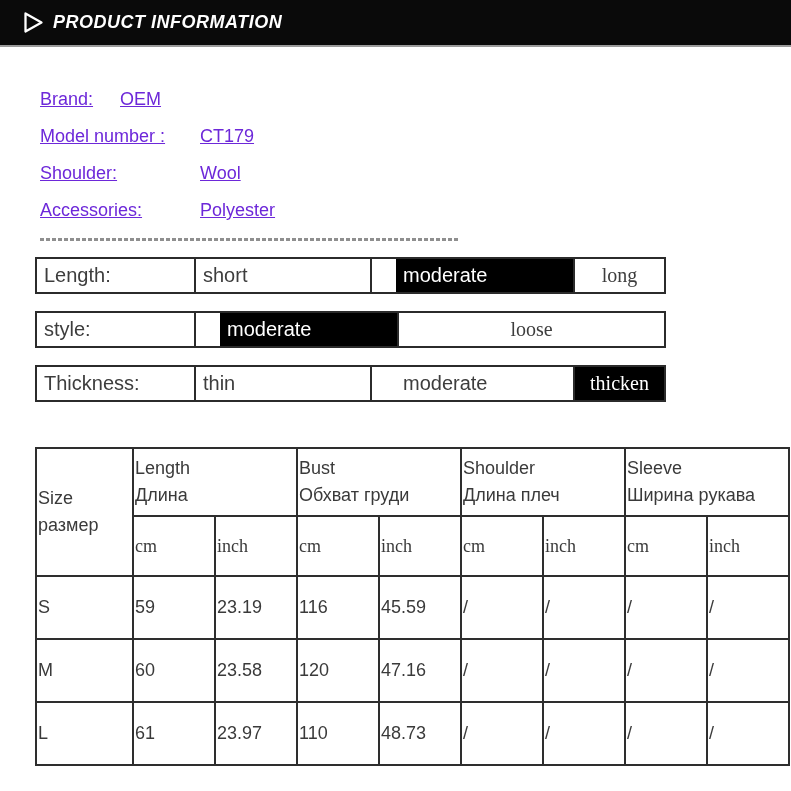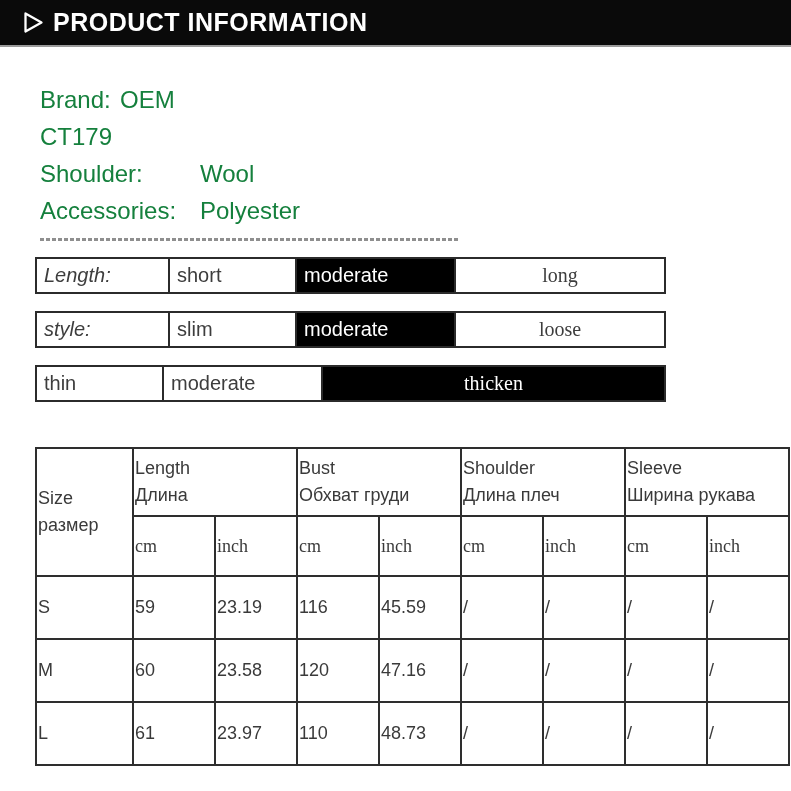--- a/index.html
+++ b/index.html
@@ -8,46 +8,46 @@
     font-family:"Liberation Sans", sans-serif;
     color:#3d3d3d;overflow:hidden;
   }
   
   .banner{
     height:47px;background:#0a0a0a;border-bottom:2px solid #9a9a9a;
     box-sizing:border-box;display:flex;align-items:center;padding-left:22px;
   }
   .play-icon{display:flex;align-items:center;margin-right:8px;}
   .banner-title{
-    color:#ffffff;font-size:25px;font-weight:bold;letter-spacing:0.5px;
+    color:#ffffff;font-size:18px;font-weight:bold;letter-spacing:0.5px;font-style:italic;
   }
   
   .details{margin:43px 0 0 40px;}
-  .detail-row{display:flex;font-size:24px;line-height:19px;margin-bottom:18px;color:#15803d;}
+  .detail-row{display:flex;font-size:18px;line-height:19px;margin-bottom:18px;color:#6d28d9;text-decoration:underline;}
   .detail-label{width:160px;}
   .detail-row.brand .detail-label{width:80px;}
   
   .dashed-line{
     margin:11px 0 0 40px;width:420px;height:3px;
     background:repeating-linear-gradient(90deg,#8f8f8f 0 4px,transparent 4px 6px);
   }
   
   .attr-section{margin:16px 0 0 35px;}
   .attr-row{
     display:flex;width:631px;height:37px;border:2px solid #2b2b2b;
     box-sizing:border-box;margin-bottom:17px;font-size:20px;color:#3d3d3d;
     background:#ffffff;
   }
   .attr-cell{
     display:flex;align-items:center;padding-left:7px;box-sizing:border-box;
     border-right:2px solid #2b2b2b;overflow:hidden;
   }
-  .attr-label{width:133px;font-style:italic;}
-  .attr-opt1{width:127px;}
-  .attr-opt2{width:159px;}
+  .attr-label{width:159px;}
+  .attr-opt1{width:176px;}
+  .attr-opt2{width:179px;margin-left:24px;}
   .attr-opt3{flex:1;border-right:none;justify-content:center;padding-left:0;font-family:Liberation Serif, serif;}
   .attr-cell.selected{background:#000000;color:#ffffff;}
   
   .size-table{
     margin:45px 0 0 35px;border-collapse:collapse;table-layout:fixed;
     color:#3a3a3a;font-size:18px;
   }
   .size-table td{
     border:2px solid #2e2e2e;text-align:left;vertical-align:middle;
     padding:1px;background:#ffffff;
@@ -69,20 +69,21 @@
   </span>
   <span class="banner-title">PRODUCT INFORMATION</span>
 </div>
 
 <div class="details">
   <div class="detail-row brand">
     <span class="detail-label">Brand:</span>
     <span class="detail-value">OEM</span>
   </div>
   <div class="detail-row">
+    <span class="detail-label">Model number :</span>
     <span class="detail-value">CT179</span>
   </div>
   <div class="detail-row">
     <span class="detail-label">Shoulder:</span>
     <span class="detail-value">Wool</span>
   </div>
   <div class="detail-row">
     <span class="detail-label">Accessories:</span>
     <span class="detail-value">Polyester</span>
   </div>
@@ -92,25 +93,25 @@
 
 <div class="attr-section">
   <div class="attr-row">
     <div class="attr-cell attr-label">Length:</div>
     <div class="attr-cell attr-opt1">short</div>
     <div class="attr-cell attr-opt2 selected">moderate</div>
     <div class="attr-cell attr-opt3">long</div>
   </div>
   <div class="attr-row">
     <div class="attr-cell attr-label">style:</div>
-    <div class="attr-cell attr-opt1">slim</div>
     <div class="attr-cell attr-opt2 selected">moderate</div>
     <div class="attr-cell attr-opt3">loose</div>
   </div>
   <div class="attr-row">
+    <div class="attr-cell attr-label">Thickness:</div>
     <div class="attr-cell attr-opt1">thin</div>
     <div class="attr-cell attr-opt2">moderate</div>
     <div class="attr-cell attr-opt3 selected">thicken</div>
   </div>
 </div>
 
 <table class="size-table">
   <tbody>
       <tr class="group-row">
     <td class="corner" rowspan="2">

